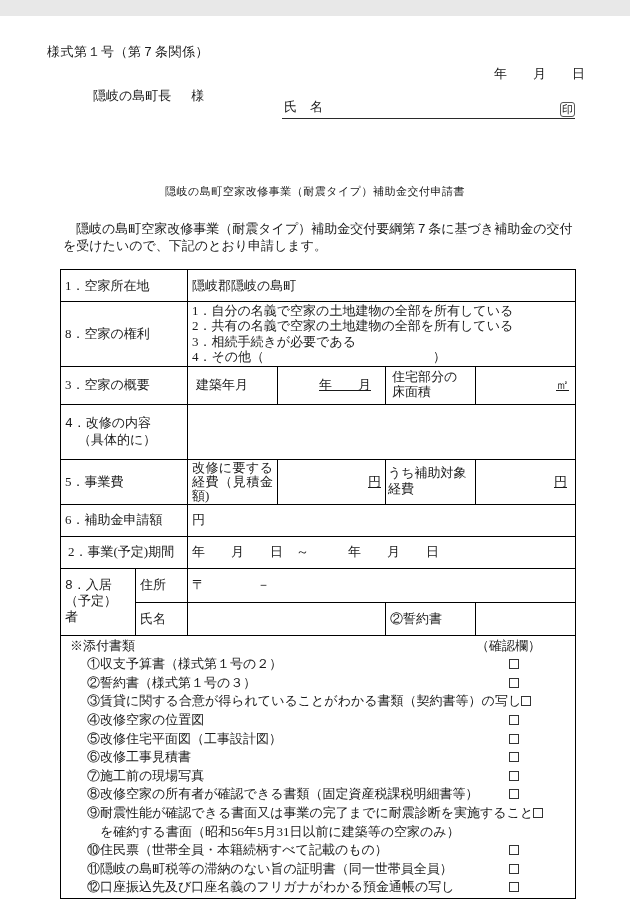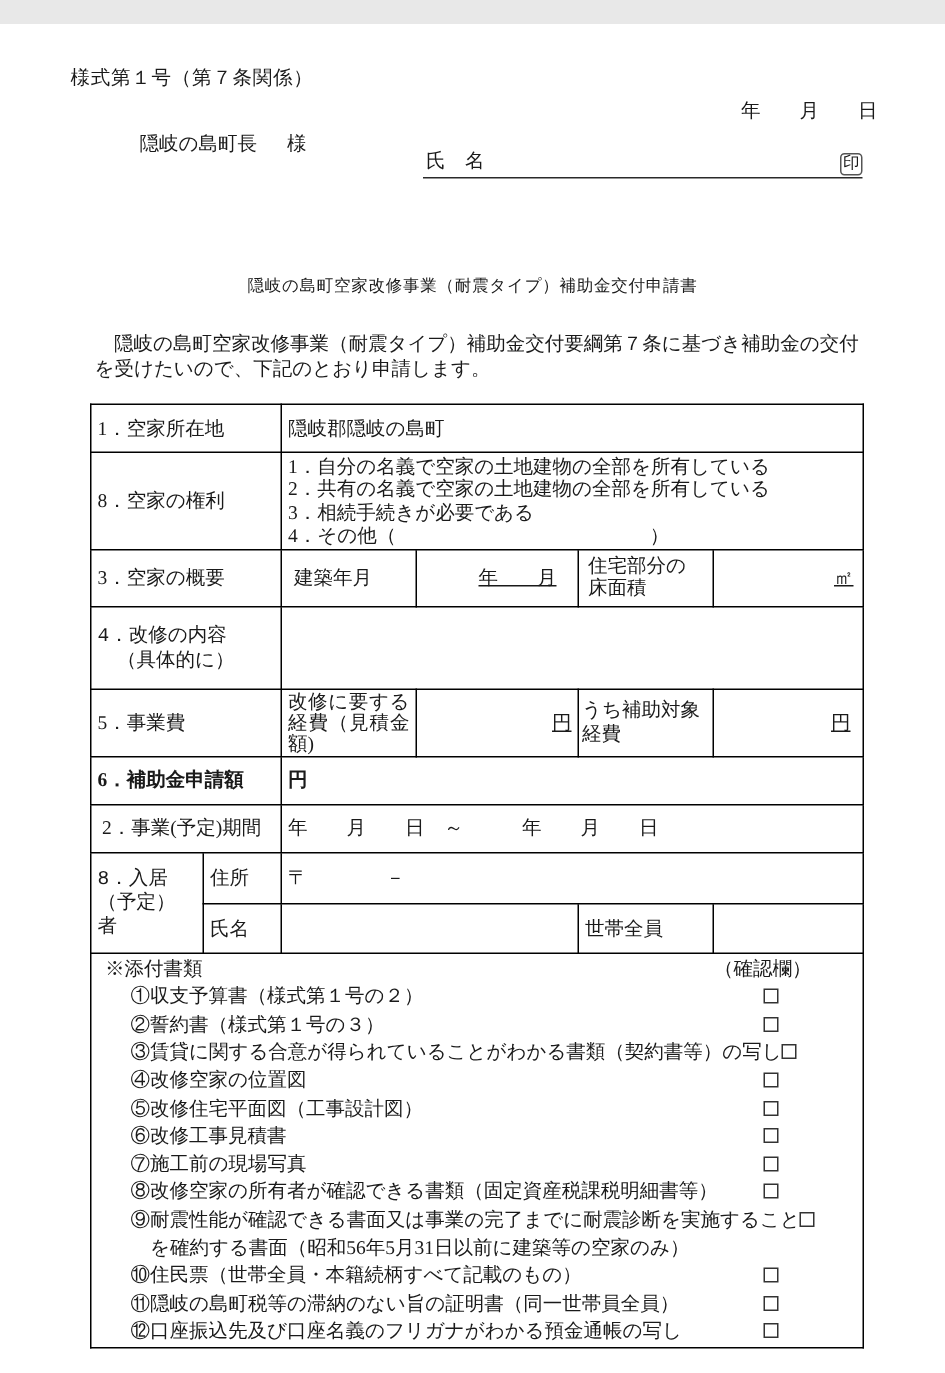--- a/index.html
+++ b/index.html
@@ -61,21 +61,21 @@
   }
   td.lbl { padding-left: 8px; }
   td.pre { white-space: pre-line; font-family: Liberation Mono, monospace; }
   td.ctr { text-align: left; }
   td.rgt { text-align: right; padding-right: 10px; text-decoration: underline; }
   .r1 td { height: 32px; }
   .r2 td { height: 63px; }
   .r3 td { height: 38px; }
   .r4 td { height: 55px; }
   .r5 td { height: 45px; }
-  .r6 td { height: 32px; font-weight: bold; }
+  .r6 td { height: 32px; }
   .r7 td { height: 32px; }
   .r8a td { height: 34px; }
   .r8b td { height: 33px; }
   .rAtt td { height: 252px; }
   .opt-list { padding: 2px 0 2px 8px; line-height: 15.4px; white-space: pre; }
   td.cost-lbl { padding: 1px 5px; line-height: 14px; text-align: justify; text-justify: inter-character; }
   td.val { padding-left: 12px; }
   td.postal { vertical-align: top; padding: 3px 0 0 26px; white-space: pre; }
   
   td.attach-cell { vertical-align: top; padding: 3px 0 0 0; }
@@ -169,21 +169,21 @@
     <tr class="r8a">
       <td class="ctr pre" rowspan="2" style="line-height:16px;">8．入居
 （予定）
 者</td>
       <td class="ctr">住所</td>
       <td class="postal" colspan="4">〒　　　　－</td>
     </tr>
     <tr class="r8b">
       <td class="ctr">氏名</td>
       <td colspan="2"></td>
-      <td class="ctr">世帯全員</td>
+      <td class="ctr">②誓約書</td>
       <td></td>
     </tr>
 
     <tr class="rAtt">
       <td class="attach-cell" colspan="6">
         <div class="attach-head">
           <span>※添付書類</span>
           <span class="check-col">（確認欄）</span>
         </div>
         <div class="attach-item">

